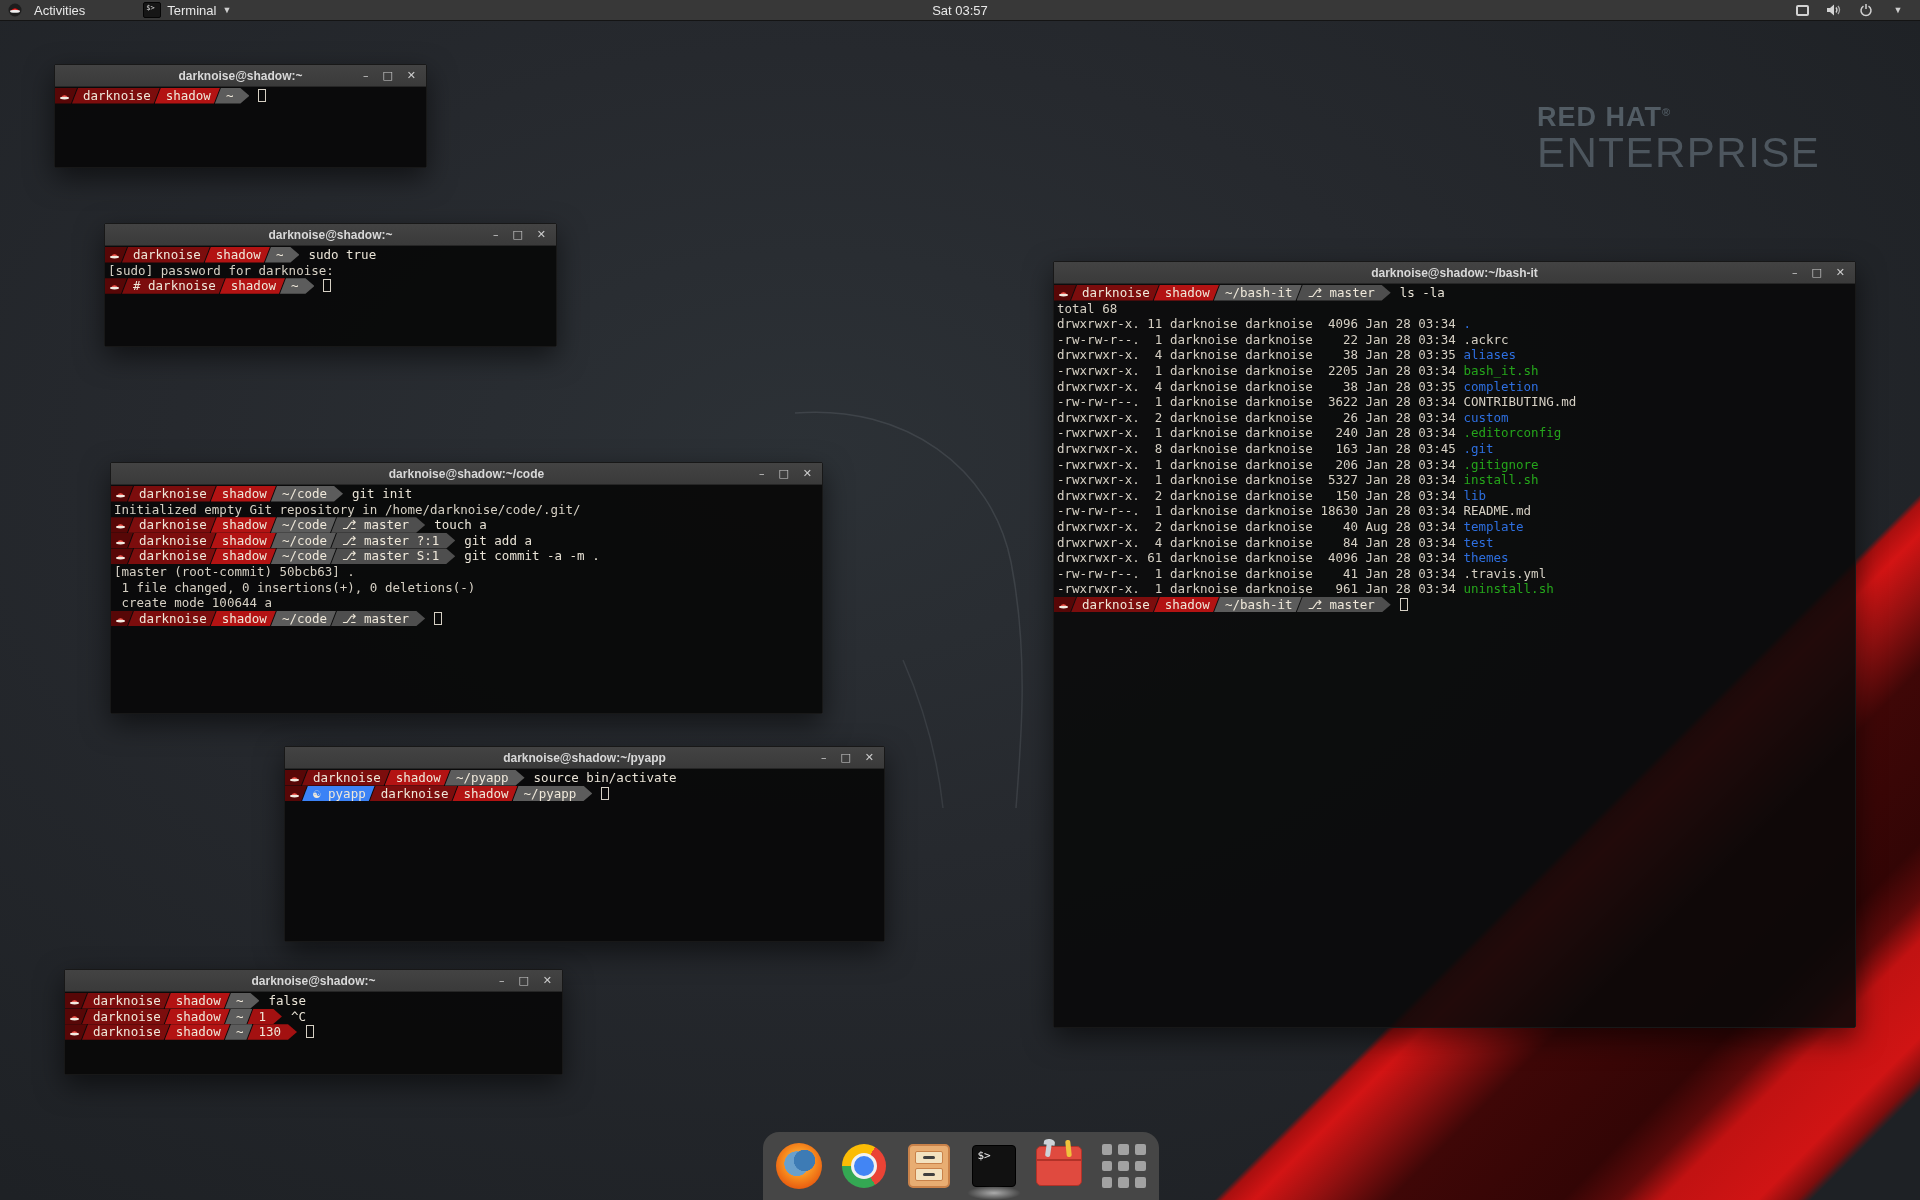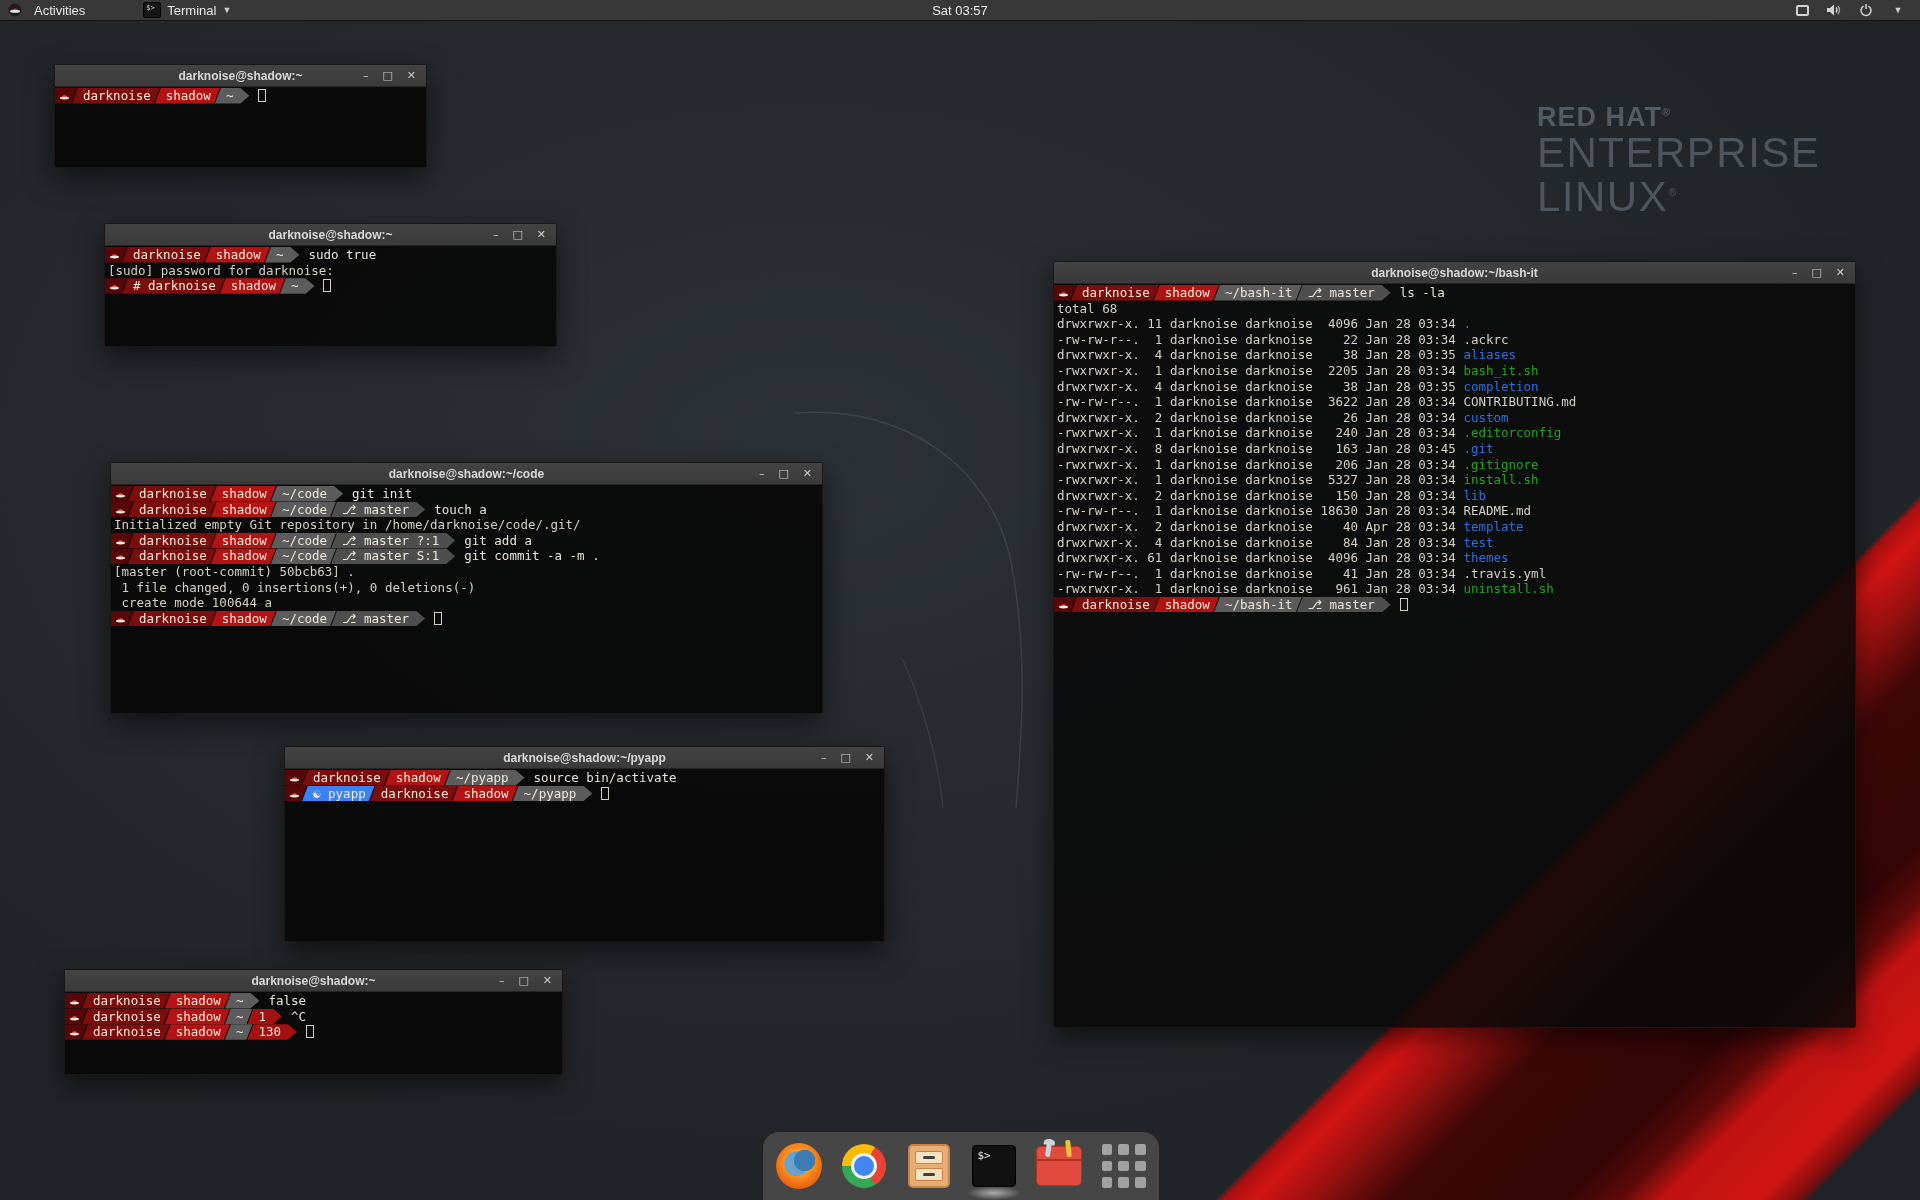--- a/index.html
+++ b/index.html
@@ -121,21 +121,20 @@
 <div id="desktop">
 
   <svg class="arcs" width="1920" height="1200" viewBox="0 0 1920 1200">
     <path d="M 795 413 C 905 404 992 468 1011 562 C 1029 655 1021 742 1016 808" fill="none" stroke="rgba(190,200,212,0.13)" stroke-width="1.5"></path>
     <path d="M 903 660 C 925 710 938 762 943 808" fill="none" stroke="rgba(190,200,212,0.11)" stroke-width="1.5"></path>
   </svg>
   <div class="red-stripe"></div>
   <div class="rhel-logo">
     <div class="l1"><span>RED HAT</span><sup>®</sup></div>
     <div class="l2">ENTERPRISE</div>
-    <div class="l3"><span>LINUX</span><sup>®</sup></div>
   </div>
 
   <div id="topbar">
     <div class="tb-left">
       <svg class="hat-dot" viewBox="0 0 14 14">
         <circle cx="7" cy="7" r="6.5" fill="#1d1d1d"></circle>
         <path d="M2.5 8 Q7 2.5 11.5 8 Z" fill="#d11"></path>
         <ellipse cx="7" cy="8.2" rx="5" ry="1.5" fill="#eee"></ellipse>
       </svg>
       <span class="tb-activities">Activities</span>
@@ -218,25 +217,25 @@
           <span>□</span>
           <span>✕</span>
         </span>
     </div>
     <div class="term">
         <div class="term-lines">
           <div class="tline"><span class="seg seg-hat seg-first"><svg class="hat-svg" viewBox="0 0 11 11">
                 <path d="M1.5 7 Q5.5 1 9.5 7 Z" fill="#e04038"></path>
                 <ellipse cx="5.5" cy="7.1" rx="4.6" ry="1.4" fill="#f2ece2"></ellipse>
               </svg></span><span class="seg seg-user">darknoise</span><span class="seg seg-host">shadow</span><span class="seg seg-dir seg-end">~/code</span><span class="cmd">git init</span></div>
+          <div class="tline tout">Initialized empty Git repository in /home/darknoise/code/.git/</div>
           <div class="tline"><span class="seg seg-hat seg-first"><svg class="hat-svg" viewBox="0 0 11 11">
                 <path d="M1.5 7 Q5.5 1 9.5 7 Z" fill="#e04038"></path>
                 <ellipse cx="5.5" cy="7.1" rx="4.6" ry="1.4" fill="#f2ece2"></ellipse>
               </svg></span><span class="seg seg-user">darknoise</span><span class="seg seg-host">shadow</span><span class="seg seg-dir">~/code</span><span class="seg seg-git seg-end">⎇ master</span><span class="cmd">touch a</span></div>
-          <div class="tline tout">Initialized empty Git repository in /home/darknoise/code/.git/</div>
           <div class="tline"><span class="seg seg-hat seg-first"><svg class="hat-svg" viewBox="0 0 11 11">
                 <path d="M1.5 7 Q5.5 1 9.5 7 Z" fill="#e04038"></path>
                 <ellipse cx="5.5" cy="7.1" rx="4.6" ry="1.4" fill="#f2ece2"></ellipse>
               </svg></span><span class="seg seg-user">darknoise</span><span class="seg seg-host">shadow</span><span class="seg seg-dir">~/code</span><span class="seg seg-git seg-end">⎇ master ?:1</span><span class="cmd">git add a</span></div>
           <div class="tline"><span class="seg seg-hat seg-first"><svg class="hat-svg" viewBox="0 0 11 11">
                 <path d="M1.5 7 Q5.5 1 9.5 7 Z" fill="#e04038"></path>
                 <ellipse cx="5.5" cy="7.1" rx="4.6" ry="1.4" fill="#f2ece2"></ellipse>
               </svg></span><span class="seg seg-user">darknoise</span><span class="seg seg-host">shadow</span><span class="seg seg-dir">~/code</span><span class="seg seg-git seg-end">⎇ master S:1</span><span class="cmd">git commit -a -m .</span></div>
           <div class="tline tout">[master (root-commit) 50bcb63] .</div>
           <div class="tline tout"> 1 file changed, 0 insertions(+), 0 deletions(-)</div>
@@ -321,21 +320,21 @@
           <div class="tline tout"><span>-rwxrwxr-x.  1 darknoise darknoise  2205 Jan 28 03:34 </span><span class="fn-exec">bash_it.sh</span></div>
           <div class="tline tout"><span>drwxrwxr-x.  4 darknoise darknoise    38 Jan 28 03:35 </span><span class="fn-dir">completion</span></div>
           <div class="tline tout"><span>-rw-rw-r--.  1 darknoise darknoise  3622 Jan 28 03:34 </span><span class="fn-file">CONTRIBUTING.md</span></div>
           <div class="tline tout"><span>drwxrwxr-x.  2 darknoise darknoise    26 Jan 28 03:34 </span><span class="fn-dir">custom</span></div>
           <div class="tline tout"><span>-rwxrwxr-x.  1 darknoise darknoise   240 Jan 28 03:34 </span><span class="fn-exec">.editorconfig</span></div>
           <div class="tline tout"><span>drwxrwxr-x.  8 darknoise darknoise   163 Jan 28 03:45 </span><span class="fn-dir">.git</span></div>
           <div class="tline tout"><span>-rwxrwxr-x.  1 darknoise darknoise   206 Jan 28 03:34 </span><span class="fn-exec">.gitignore</span></div>
           <div class="tline tout"><span>-rwxrwxr-x.  1 darknoise darknoise  5327 Jan 28 03:34 </span><span class="fn-exec">install.sh</span></div>
           <div class="tline tout"><span>drwxrwxr-x.  2 darknoise darknoise   150 Jan 28 03:34 </span><span class="fn-dir">lib</span></div>
           <div class="tline tout"><span>-rw-rw-r--.  1 darknoise darknoise 18630 Jan 28 03:34 </span><span class="fn-file">README.md</span></div>
-          <div class="tline tout"><span>drwxrwxr-x.  2 darknoise darknoise    40 Apr 28 03:34 </span><span class="fn-dir">template</span></div>
+          <div class="tline tout"><span>drwxrwxr-x.  2 darknoise darknoise    40 Aug 28 03:34 </span><span class="fn-dir">template</span></div>
           <div class="tline tout"><span>drwxrwxr-x.  4 darknoise darknoise    84 Jan 28 03:34 </span><span class="fn-dir">test</span></div>
           <div class="tline tout"><span>drwxrwxr-x. 61 darknoise darknoise  4096 Jan 28 03:34 </span><span class="fn-dir">themes</span></div>
           <div class="tline tout"><span>-rw-rw-r--.  1 darknoise darknoise    41 Jan 28 03:34 </span><span class="fn-file">.travis.yml</span></div>
           <div class="tline tout"><span>-rwxrwxr-x.  1 darknoise darknoise   961 Jan 28 03:34 </span><span class="fn-exec">uninstall.sh</span></div>
           <div class="tline"><span class="seg seg-hat seg-first"><svg class="hat-svg" viewBox="0 0 11 11">
                 <path d="M1.5 7 Q5.5 1 9.5 7 Z" fill="#e04038"></path>
                 <ellipse cx="5.5" cy="7.1" rx="4.6" ry="1.4" fill="#f2ece2"></ellipse>
               </svg></span><span class="seg seg-user">darknoise</span><span class="seg seg-host">shadow</span><span class="seg seg-dir">~/bash-it</span><span class="seg seg-git seg-end">⎇ master</span><span class="cursor"></span></div>
         </div>
       </div>

